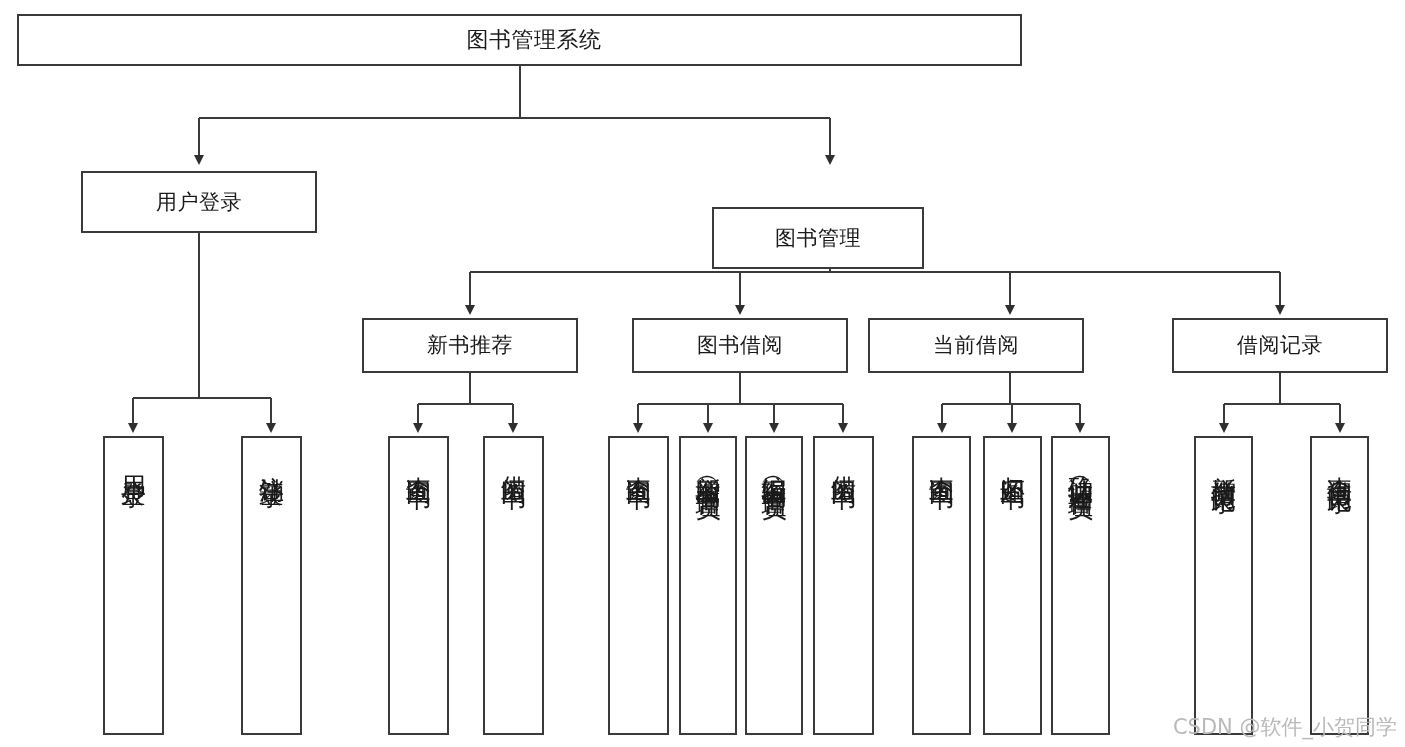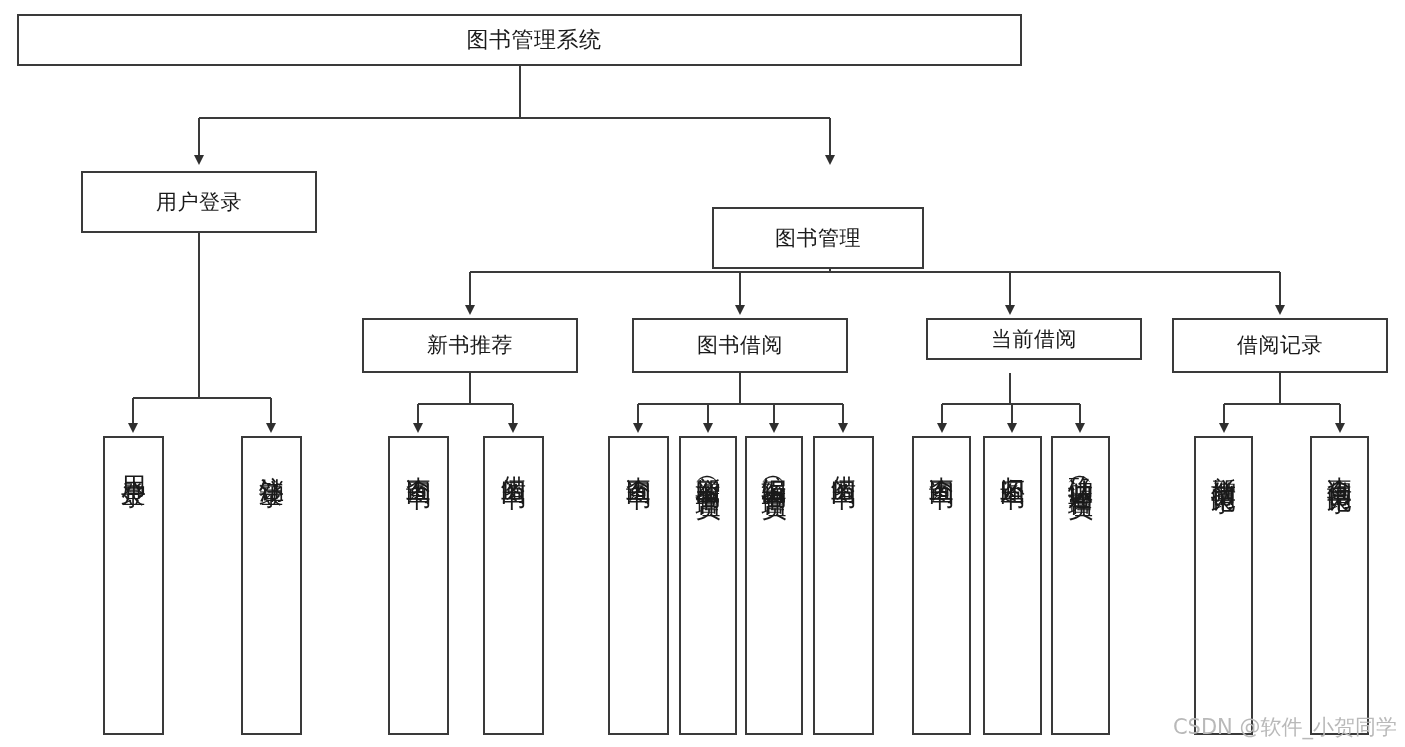--- a/index.html
+++ b/index.html
@@ -120,21 +120,21 @@
   <div class="node horiz" style="left:712px;top:171px;width:212px;height:62px;margin-top:36px;">
     <span class="lbl">图书管理</span>
   </div>
 
   <div class="node horiz" style="left:632px;top:318px;width:216px;height:55px;">
     <span class="lbl">图书借阅</span>
   </div>
   <div class="node horiz" style="left:362px;top:318px;width:216px;height:55px;">
     <span class="lbl">新书推荐</span>
   </div>
-  <div class="node horiz" style="left:926px;top:318px;width:216px;height:42px;">
+  <div class="node horiz" style="left:868px;top:318px;width:216px;height:55px;">
     <span class="lbl">当前借阅</span>
   </div>
   <div class="node horiz" style="left:1172px;top:318px;width:216px;height:55px;justify-content:center;">
     <span class="lbl">借阅记录</span>
   </div>
 
   <div class="node vert" style="left:103px;top:436px;width:61px;height:299px;">
     <span class="lbl">用户登录</span>
   </div>
   <div class="node vert" style="left:241px;top:436px;width:61px;height:299px;">

